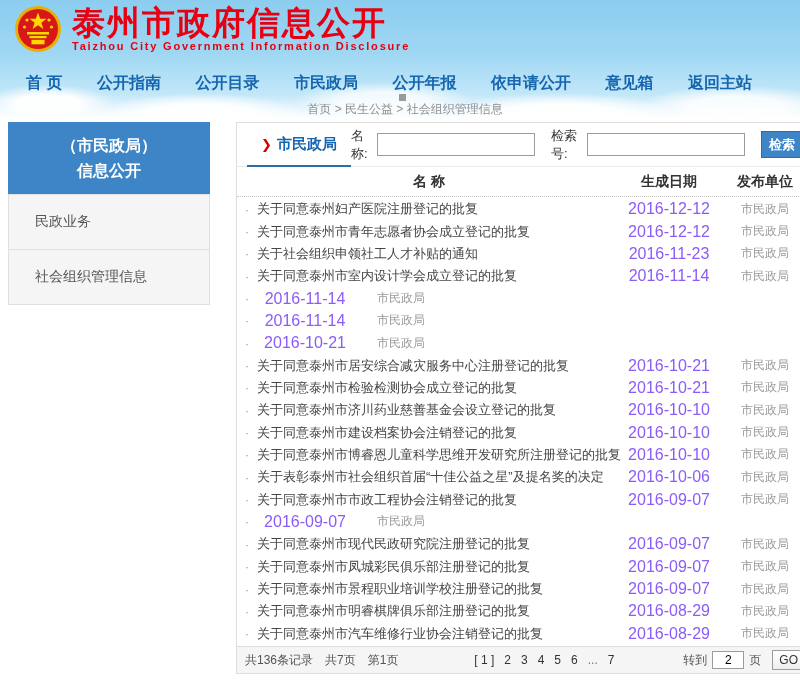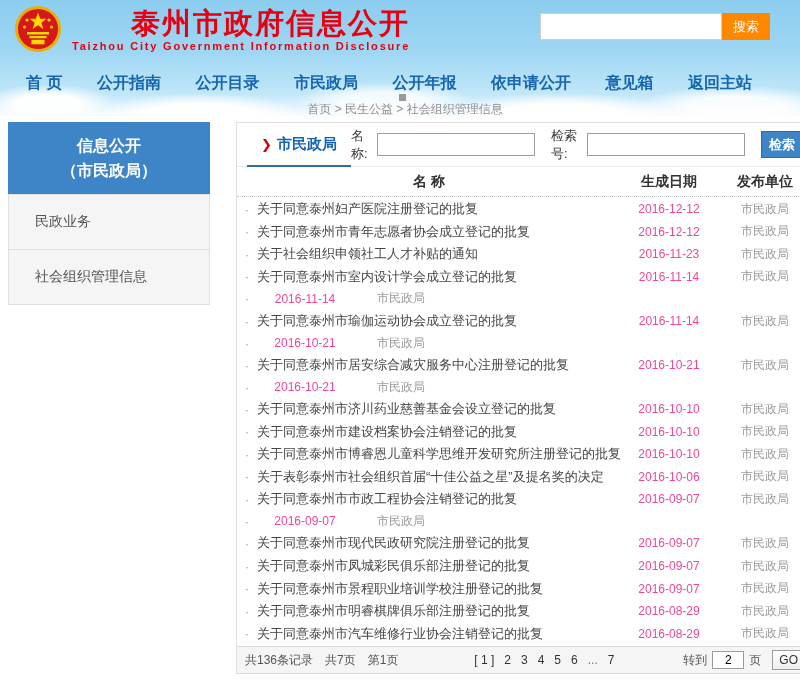--- a/index.html
+++ b/index.html
@@ -12,21 +12,21 @@
       radial-gradient(90px 26px at 6% 88%,  rgba(255,255,255,.95) 35%, rgba(255,255,255,0) 75%),
       radial-gradient(140px 30px at 25% 98%, rgba(255,255,255,.9) 40%, rgba(255,255,255,0) 75%),
       radial-gradient(120px 26px at 48% 86%, rgba(255,255,255,.8) 35%, rgba(255,255,255,0) 75%),
       radial-gradient(160px 32px at 70% 99%, rgba(255,255,255,.92) 40%, rgba(255,255,255,0) 75%),
       radial-gradient(130px 28px at 92% 90%, rgba(255,255,255,.85) 35%, rgba(255,255,255,0) 75%),
       linear-gradient(180deg,#8ccdef 0%, #9fd7f3 45%, #c2e7f9 80%, #ffffff 100%);
   }
   .banner-top { height:58px; display:flex; align-items:center; }
   .logo { width:48px; height:48px; margin-left:14px; flex:0 0 auto; }
   .titles { margin-left:10px; }
-  .site-title { font-size:29px; font-weight:bold; color:#e60012; letter-spacing:2px; line-height:32px;text-align:right; }
+  .site-title { font-size:33px; font-weight:bold; color:#e60012; letter-spacing:2px; line-height:32px; }
   .site-subtitle { font-size:11px; font-weight:bold; color:#e60012; letter-spacing:1.8px; margin-top:1px; }
   .searchbox { position:absolute; top:13px; right:30px; display:flex; }
   .searchbox input { width:182px; height:27px; border:1px solid #cfcfcf; padding:0 6px; font-size:13px; outline:none; }
   .btn-orange { width:48px; height:27px; background:#ff8800; color:#fff; border:none; font-size:13px; cursor:pointer; }
 
   
   .nav { display:flex; justify-content:space-between; align-items:flex-end; height:36px; padding:0 48px 0 26px; }
   .nav-item { color:#1665af; font-weight:bold; font-size:16px; text-decoration:none; cursor:pointer; white-space:nowrap; }
 
   
@@ -53,21 +53,21 @@
 
   .thead { display:flex; align-items:center; height:30px; border-bottom:1px dotted #c5c5c5; font-weight:bold; font-size:14px; color:#333; flex:0 0 auto; }
   .col-name { flex:1; text-align:center; }
   .col-date { width:96px; text-align:center; }
   .col-unit { width:96px; text-align:center; }
 
   .tbody { flex:1; display:flex; flex-direction:column; justify-content:space-around; padding:1px 0; overflow:hidden; }
   .trow { display:flex; align-items:center; font-size:13px; }
   .bullet { width:20px; text-align:center; color:#999; flex:0 0 auto; }
   .doc-title { flex:1; color:#454545; text-decoration:none; cursor:pointer; white-space:nowrap; overflow:hidden; text-overflow:ellipsis; }
-  .doc-date { width:96px; text-align:center; color:#ec4899; font-size:12px; }
+  .doc-date { width:96px; text-align:center; color:#8b5cf6; font-size:16px; }
   .doc-unit { width:96px; text-align:center; color:#9b9b9b; font-size:12px; }
 
   .pager { height:27px; background:#f5f5f5; border-top:1px solid #ddd; display:flex; align-items:center; font-size:12px; color:#555; padding:0 8px; flex:0 0 auto; }
   .pg-summary span { margin-right:12px; }
   .pg-pages { flex:1; text-align:center; color:#333; }
   .pg-page { margin:0 5px; cursor:pointer; }
   .pg-ellipsis { margin:0 5px; color:#777; }
   .pg-goto { display:flex; align-items:center; }
   .pg-goto .lbl { margin:0 5px; }
   .pg-goto input { width:32px; height:18px; text-align:center; border:1px solid #9c9c9c; font-size:12px; outline:none; }
@@ -87,24 +87,20 @@
       <circle cx="10.5" cy="22" r="1.6" fill="#ffd900"></circle>
       <circle cx="37.5" cy="22" r="1.6" fill="#ffd900"></circle>
       <rect x="13" y="27" width="22" height="2.5" fill="#ffd900"></rect>
       <rect x="15.5" y="31" width="17" height="2.2" fill="#ffd900"></rect>
       <rect x="17.5" y="34.8" width="13" height="4.5" fill="#ffd900"></rect>
     </svg>
     <div class="titles">
       <div class="site-title">泰州市政府信息公开</div>
       <div class="site-subtitle">Taizhou City Government Information Disclosure</div>
     </div>
-    <div class="searchbox">
-      <input type="text" value="" style="">
-      <button class="btn-orange">搜索</button>
-    </div>
   </div>
 
   <div class="nav">
       <a class="nav-item">首 页</a>
       <a class="nav-item">公开指南</a>
       <a class="nav-item">公开目录</a>
       <a class="nav-item">市民政局</a>
       <a class="nav-item">公开年报</a>
       <a class="nav-item">依申请公开</a>
       <a class="nav-item">意见箱</a>
@@ -113,22 +109,22 @@
 
   <div class="breadcrumb">
     <span class="bc-square"></span>
     <span>首页 &gt; 民生公益 &gt; 社会组织管理信息</span>
   </div>
 </div>
 
 <div class="content">
   <div class="sidebar">
     <div class="side-head">
+      <div>（市民政局）</div>
       <div>信息公开</div>
-      <div>（市民政局）</div>
     </div>
     <div id="side-items">
         <div class="side-item">民政业务</div>
         <div class="side-item">社会组织管理信息</div>
       </div>
   </div>
 
   <div class="panel">
     <div class="panel-top">
       <div class="tab">
@@ -175,37 +171,37 @@
           <span class="doc-date">2016-11-14</span>
           <span class="doc-unit">市民政局</span>
         </div>
         <div class="trow">
           <span class="bullet">·</span>
           <span class="doc-date">2016-11-14</span>
           <span class="doc-unit">市民政局</span>
         </div>
         <div class="trow">
           <span class="bullet">·</span>
-          <a class="doc-title">关于同意泰州市瑜伽运动协会成立登记的批复</a>
           <span class="doc-date">2016-11-14</span>
           <span class="doc-unit">市民政局</span>
         </div>
         <div class="trow">
           <span class="bullet">·</span>
           <span class="doc-date">2016-10-21</span>
           <span class="doc-unit">市民政局</span>
         </div>
         <div class="trow">
           <span class="bullet">·</span>
           <a class="doc-title">关于同意泰州市居安综合减灾服务中心注册登记的批复</a>
           <span class="doc-date">2016-10-21</span>
           <span class="doc-unit">市民政局</span>
         </div>
         <div class="trow">
           <span class="bullet">·</span>
+          <a class="doc-title">关于同意泰州市检验检测协会成立登记的批复</a>
           <span class="doc-date">2016-10-21</span>
           <span class="doc-unit">市民政局</span>
         </div>
         <div class="trow">
           <span class="bullet">·</span>
           <a class="doc-title">关于同意泰州市济川药业慈善基金会设立登记的批复</a>
           <span class="doc-date">2016-10-10</span>
           <span class="doc-unit">市民政局</span>
         </div>
         <div class="trow">

